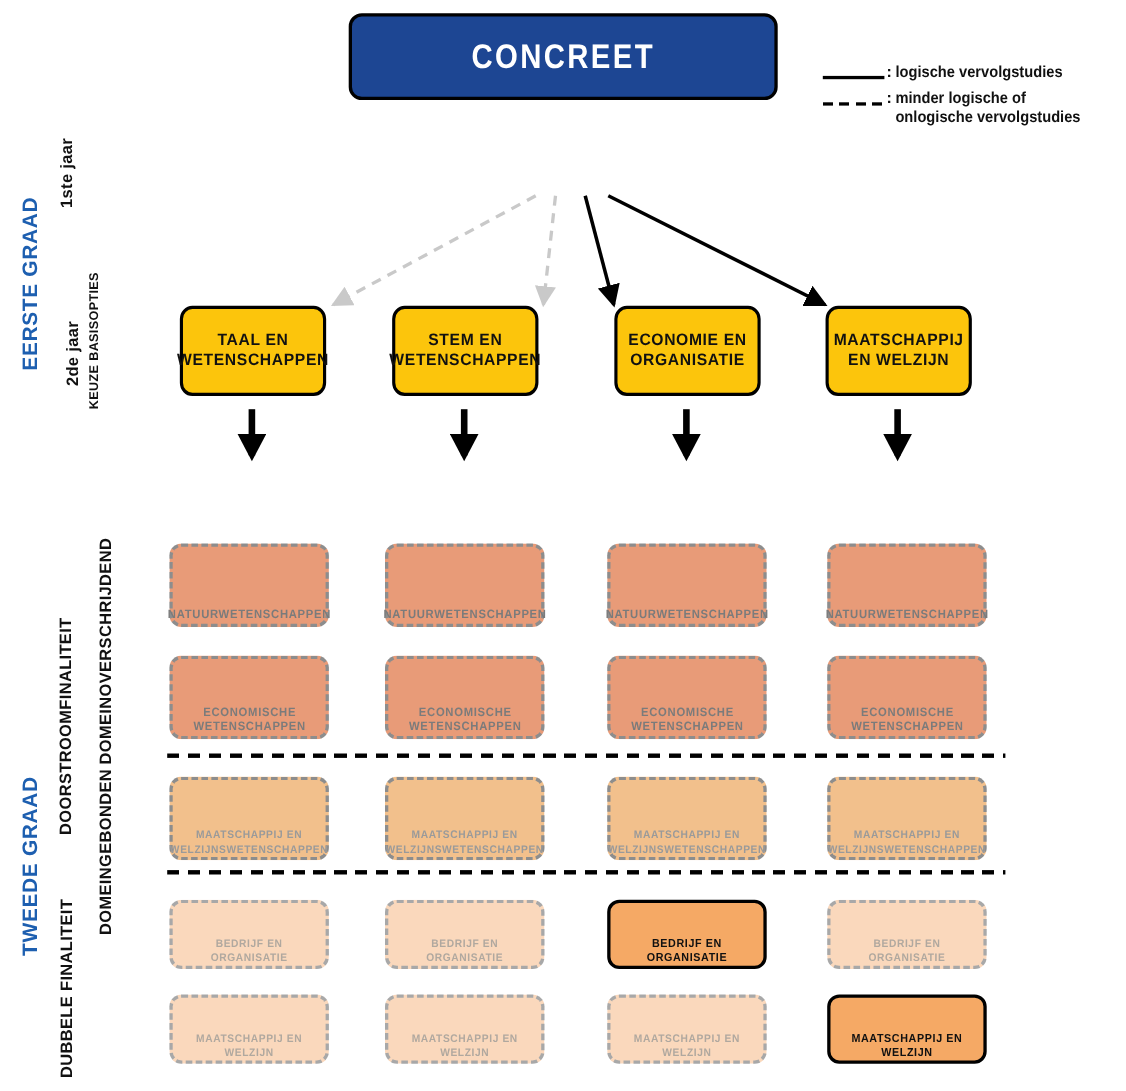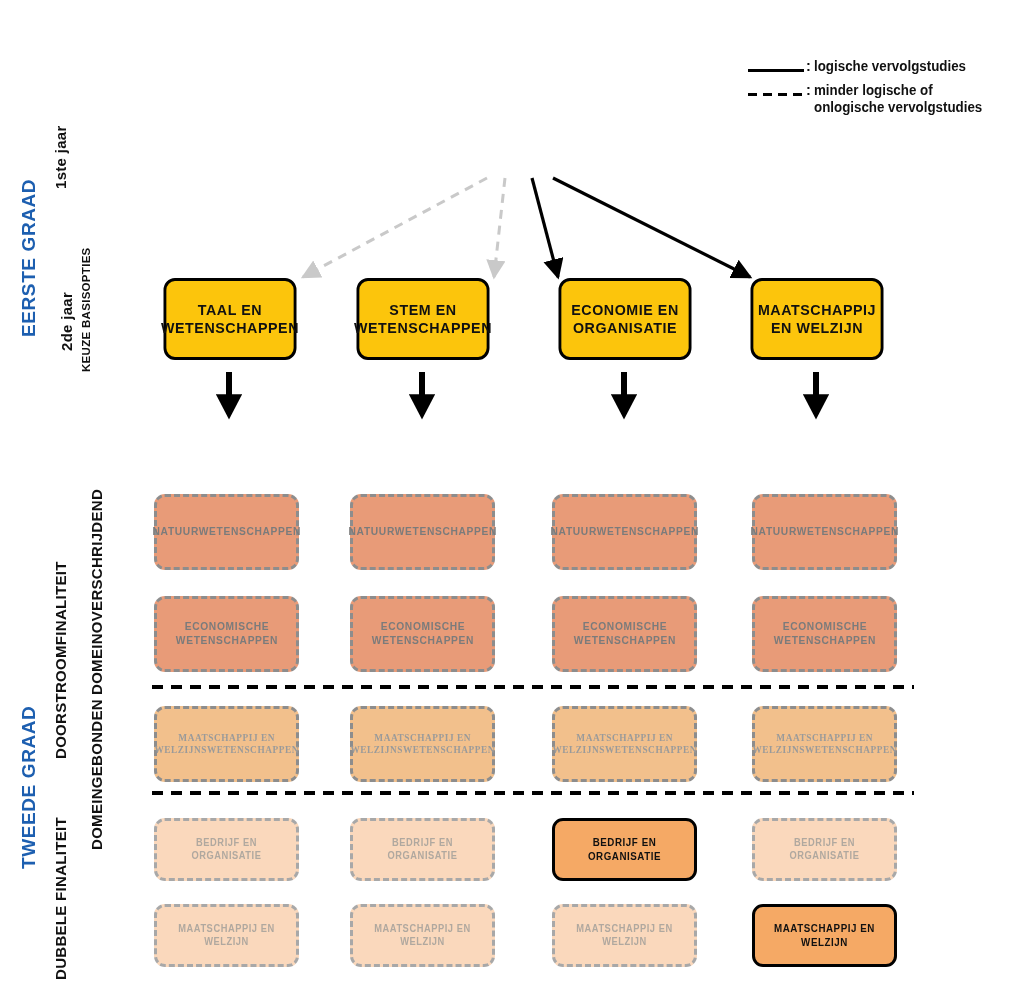--- a/index.html
+++ b/index.html
@@ -62,31 +62,31 @@
     font-size:17px;font-weight:700;color:#111;letter-spacing:.5px;
   }
   .node-yellow{
     background:#fcc50c;border:3px solid #000;
     font-size:15px;font-weight:700;color:#111;letter-spacing:.6px;
     transform:scaleX(.95);
   }
 
   
   .cell{
-    border-radius:11px;display:flex;align-items:center;justify-content:center;
+    border-radius:11px;display:flex;align-items:flex-end;justify-content:center;
     text-align:center;line-height:1.25;padding:0 6px;
   }
   .cell-lbl{transform:scaleX(.93);display:block;}
   .cell.over{           
     background:#e89b78;border:3px dashed #8d8d8d;color:#7b7b7b;
     font-size:11px;font-weight:700;letter-spacing:.7px;
   }
   .cell.gebonden{       
     background:#f2c08c;border:3px dashed #8d8d8d;color:#9a9a9a;
-    font-size:10px;font-weight:700;letter-spacing:.6px;font-family:Liberation Serif, serif;
+    font-size:10px;font-weight:700;letter-spacing:.6px;
   }
   .cell.dubbel{         
     background:#fad8bc;border:3px dashed #a8a8a8;color:#b0a89f;
     font-size:10px;font-weight:700;letter-spacing:.6px;
   }
   .cell.dubbel.hl{      
     background:#f5a965;border:3px solid #000;color:#111;
     font-size:10.5px;font-weight:700;letter-spacing:.6px;
   }
 
@@ -95,20 +95,23 @@
     height:4px;
     background:repeating-linear-gradient(to right,#000 0 11px,transparent 11px 19px);
   }
   svg.overlay{position:absolute;left:0;top:0;width:1024px;height:992px;pointer-events:none;}
 </style>
 </head>
 <body>
 
 <div class="stage">
 
+  <div class="abs title-box">
+    <span class="txt">CONCREET</span>
+  </div>
 
   <div class="abs legend">
     <div class="legend-row">
       <span class="legend-swatch solid"></span>
       <span class="legend-colon">:</span>
       <span class="legend-text">logische vervolgstudies</span>
     </div>
     <div class="legend-row">
       <span class="legend-swatch dashed"></span>
       <span class="legend-colon">:</span>

